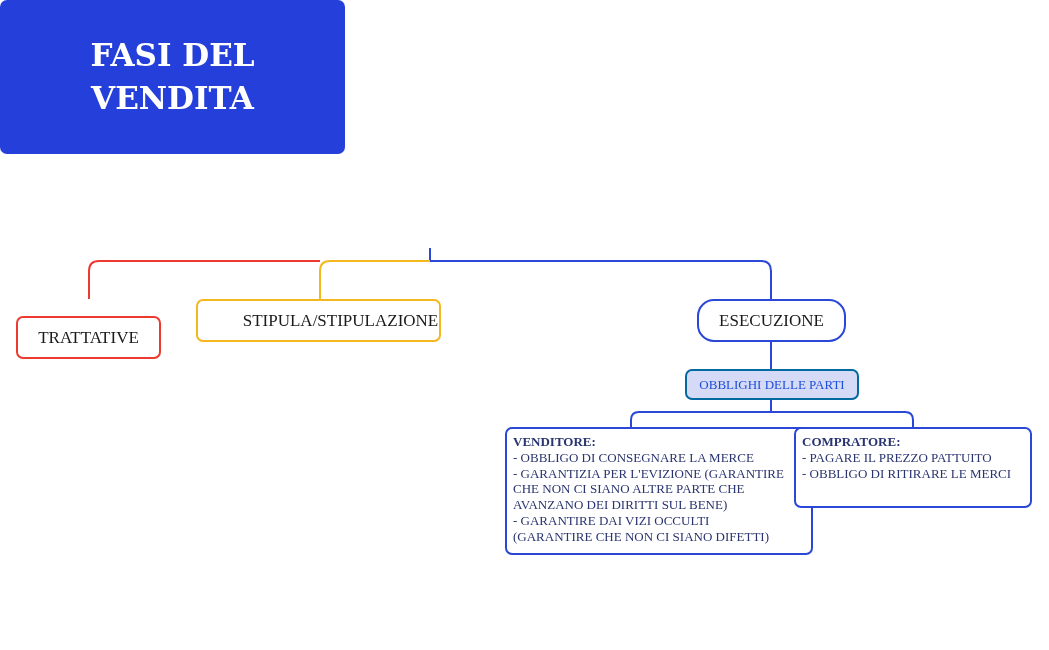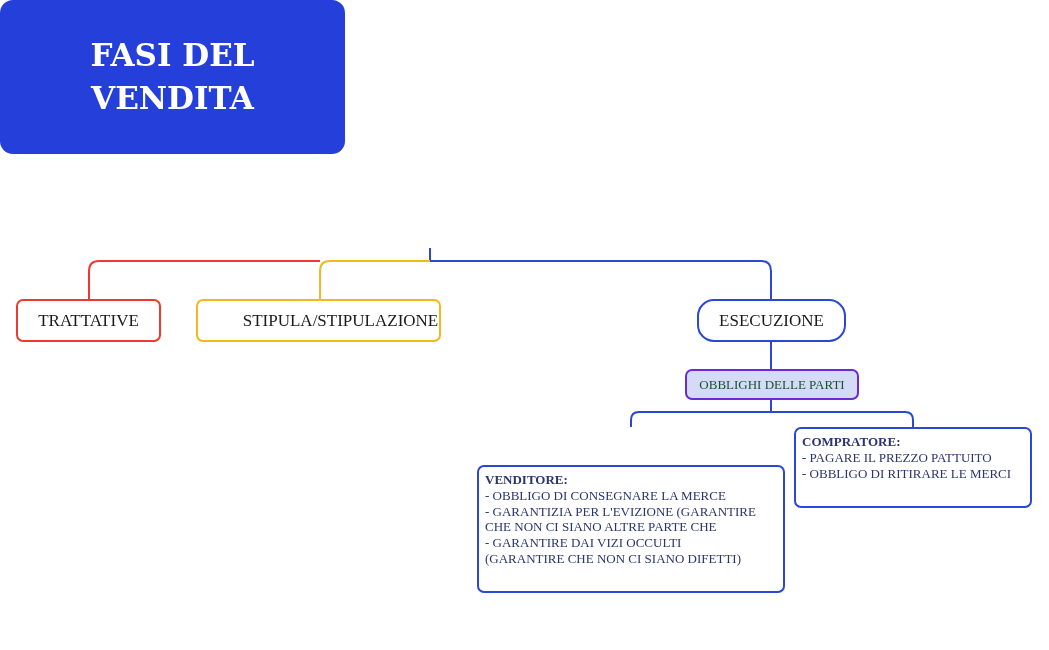--- a/index.html
+++ b/index.html
@@ -1,29 +1,29 @@
 <!DOCTYPE html>
 <html><head>
 <meta charset="utf-8">
 <style>
   html, body { margin:0; padding:0; }
   body { width:1049px; height:650px; background:#ffffff; position:relative; overflow:hidden;
          font-family:"DejaVu Serif","Liberation Serif",serif; }
   .node { position:absolute; box-sizing:border-box; background:#fff; border-radius:7px; }
-  .root { left:258px; top:94px; width:345px; height:154px; background:#2540DA; border-radius:13px;
+  .root { left:258px; top:94px; width:345px; height:154px; background:#2540DA; border-radius:7px;
           color:#fff; font-weight:bold; font-size:31px; line-height:43px; text-align:center;
           display:flex; align-items:center; justify-content:center; padding:0 20px; box-sizing:border-box; }
   .root span { display:block; }
   .lvl1 { height:43px; border-width:2px; border-style:solid; font-size:16px; color:#1a1a1a;
           display:flex; align-items:center; justify-content:center; font-family:"Liberation Serif","DejaVu Serif",serif; font-size:17px; }
   .red { border-color:#EE3A2E; }
   .yellow { border-color:#F4B81E;padding-left:44px; }
   .blue { border-color:#2A47D6;border-radius:17px; }
-  .sub { left:685px; top:369px; width:174px; height:31px; background:#D5DAF6; border:2px solid #6d28d9;
-         font-size:13px; color:#14532d; display:flex; align-items:center; justify-content:center;
+  .sub { left:685px; top:369px; width:174px; height:31px; background:#D5DAF6; border:2px solid #0369a1;
+         font-size:13px; color:#1d4ed8; display:flex; align-items:center; justify-content:center;
          font-family:"Liberation Serif","DejaVu Serif",serif; }
   .leaf { border:2px solid #2A47D6; font-size:13px; line-height:15.8px; color:#2A3470; padding:5px 6px;
           font-family:"Liberation Serif","DejaVu Serif",serif; white-space:nowrap; }
   .leaf b { font-weight:bold; }
   svg.conn { position:absolute; left:0; top:0; }
 </style>
 </head>
 <body>
 
 <svg class="conn" width="1049" height="650">
@@ -42,41 +42,42 @@
   <path d="M631 427 V420 Q631 412 639 412 H905 Q913 412 913 420 V427" stroke="#2A47D6" stroke-width="2" fill="none"></path>
 </svg>
 
 <div class="root">
   <div>
     <span>FASI DEL</span>
     <span>VENDITA</span>
   </div>
 </div>
 
-<div class="node lvl1 red" style="left:16px; top:299px; width:145px;">
+<div class="node lvl1 red" style="left:16px; top:316px; width:145px;">
   <span>TRATTATIVE</span>
 </div>
 
 <div class="node lvl1 yellow" style="left:196px; top:299px; width:245px;">
   <span>STIPULA/STIPULAZIONE</span>
 </div>
 
 <div class="node lvl1 blue" style="left:697px; top:299px; width:149px;">
   <span>ESECUZIONE</span>
 </div>
 
 <div class="node sub">
   <span>OBBLIGHI DELLE PARTI</span>
 </div>
 
-<div class="node leaf" style="left:477px; top:427px; width:308px; height:128px;margin-top:38px;">
+<div class="node leaf" style="left:505px; top:427px; width:308px; height:128px;">
   <div><b>VENDITORE:</b></div>
   <div>- OBBLIGO DI CONSEGNARE LA MERCE</div>
   <div>- GARANTIZIA PER L'EVIZIONE (GARANTIRE</div>
   <div>CHE NON CI SIANO ALTRE PARTE CHE</div>
+  <div>AVANZANO DEI DIRITTI SUL BENE)</div>
   <div>- GARANTIRE DAI VIZI OCCULTI</div>
   <div>(GARANTIRE CHE NON CI SIANO DIFETTI)</div>
 </div>
 
 <div class="node leaf" style="left:794px; top:427px; width:238px; height:81px;">
   <div><b>COMPRATORE:</b></div>
   <div>- PAGARE IL PREZZO PATTUITO</div>
   <div>- OBBLIGO DI RITIRARE LE MERCI</div>
 </div>
 

